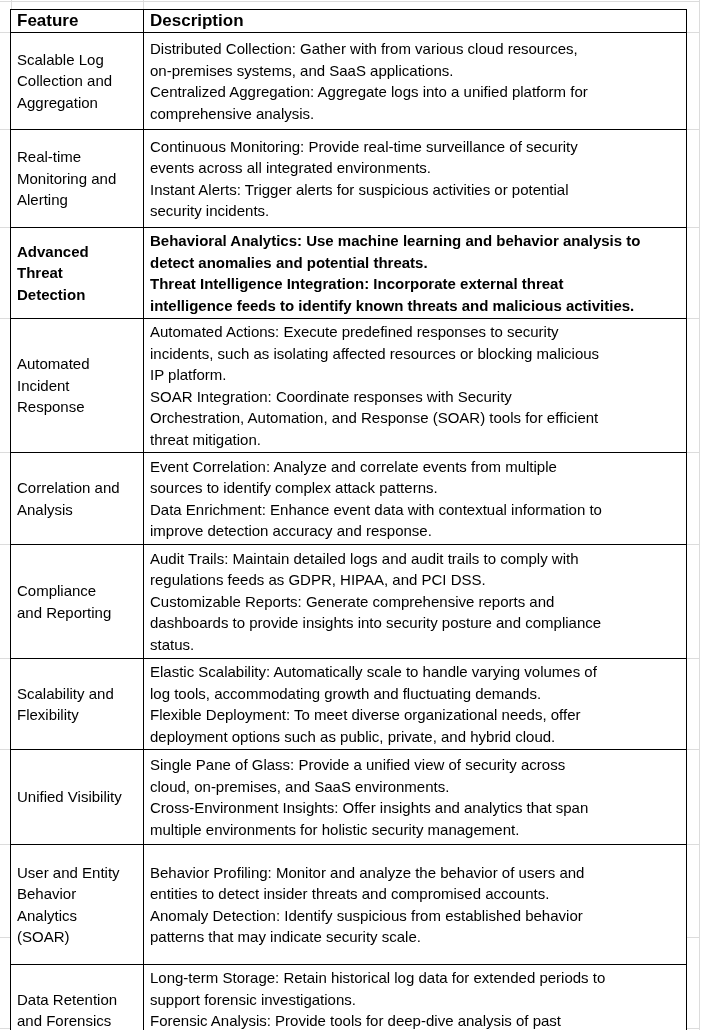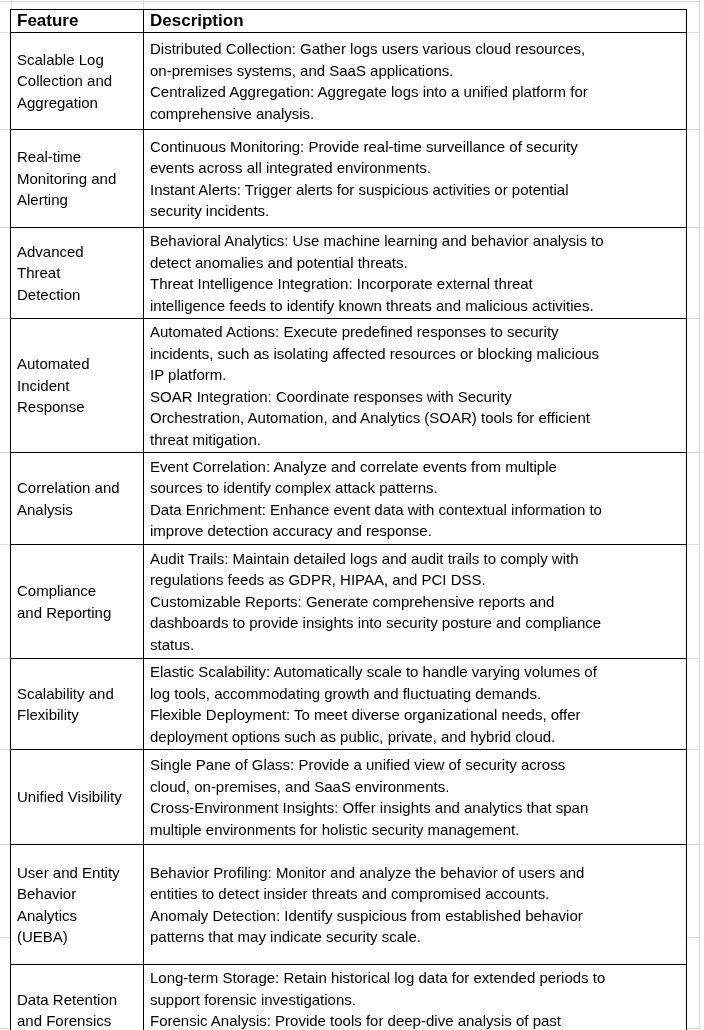--- a/index.html
+++ b/index.html
@@ -108,40 +108,40 @@
       </tr>
     </thead>
     <tbody id="table-body">
         <tr style="height: 97px;">
           <td>
             <div class="line">Scalable Log</div>
             <div class="line">Collection and</div>
             <div class="line">Aggregation</div>
           </td>
           <td>
-            <div class="line">Distributed Collection: Gather logs users various cloud resources,</div>
+            <div class="line">Distributed Collection: Gather with from various cloud resources,</div>
             <div class="line">on-premises systems, and SaaS applications.</div>
             <div class="line">Centralized Aggregation: Aggregate logs into a unified platform for</div>
             <div class="line">comprehensive analysis.</div>
           </td>
         </tr>
         <tr style="height: 98px; padding-left: 12px;">
           <td>
             <div class="line">Real-time</div>
             <div class="line">Monitoring and</div>
             <div class="line">Alerting</div>
           </td>
           <td>
             <div class="line">Continuous Monitoring: Provide real-time surveillance of security</div>
             <div class="line">events across all integrated environments.</div>
             <div class="line">Instant Alerts: Trigger alerts for suspicious activities or potential</div>
             <div class="line">security incidents.</div>
           </td>
         </tr>
-        <tr style="height: 88px;">
+        <tr style="height: 88px; font-weight: bold;">
           <td>
             <div class="line">Advanced</div>
             <div class="line">Threat</div>
             <div class="line">Detection</div>
           </td>
           <td>
             <div class="line">Behavioral Analytics: Use machine learning and behavior analysis to</div>
             <div class="line">detect anomalies and potential threats.</div>
             <div class="line">Threat Intelligence Integration: Incorporate external threat</div>
             <div class="line">intelligence feeds to identify known threats and malicious activities.</div>
@@ -151,21 +151,21 @@
           <td>
             <div class="line">Automated</div>
             <div class="line">Incident</div>
             <div class="line">Response</div>
           </td>
           <td>
             <div class="line">Automated Actions: Execute predefined responses to security</div>
             <div class="line">incidents, such as isolating affected resources or blocking malicious</div>
             <div class="line">IP platform.</div>
             <div class="line">SOAR Integration: Coordinate responses with Security</div>
-            <div class="line">Orchestration, Automation, and Analytics (SOAR) tools for efficient</div>
+            <div class="line">Orchestration, Automation, and Response (SOAR) tools for efficient</div>
             <div class="line">threat mitigation.</div>
           </td>
         </tr>
         <tr style="height: 92px;">
           <td>
             <div class="line">Correlation and</div>
             <div class="line">Analysis</div>
           </td>
           <td>
             <div class="line">Event Correlation: Analyze and correlate events from multiple</div>
@@ -208,21 +208,21 @@
             <div class="line">cloud, on-premises, and SaaS environments.</div>
             <div class="line">Cross-Environment Insights: Offer insights and analytics that span</div>
             <div class="line">multiple environments for holistic security management.</div>
           </td>
         </tr>
         <tr style="height: 120px;">
           <td>
             <div class="line">User and Entity</div>
             <div class="line">Behavior</div>
             <div class="line">Analytics</div>
-            <div class="line">(UEBA)</div>
+            <div class="line">(SOAR)</div>
           </td>
           <td>
             <div class="line">Behavior Profiling: Monitor and analyze the behavior of users and</div>
             <div class="line">entities to detect insider threats and compromised accounts.</div>
             <div class="line">Anomaly Detection: Identify suspicious from established behavior</div>
             <div class="line">patterns that may indicate security scale.</div>
           </td>
         </tr>
         <tr style="height: 91px;">
           <td>

